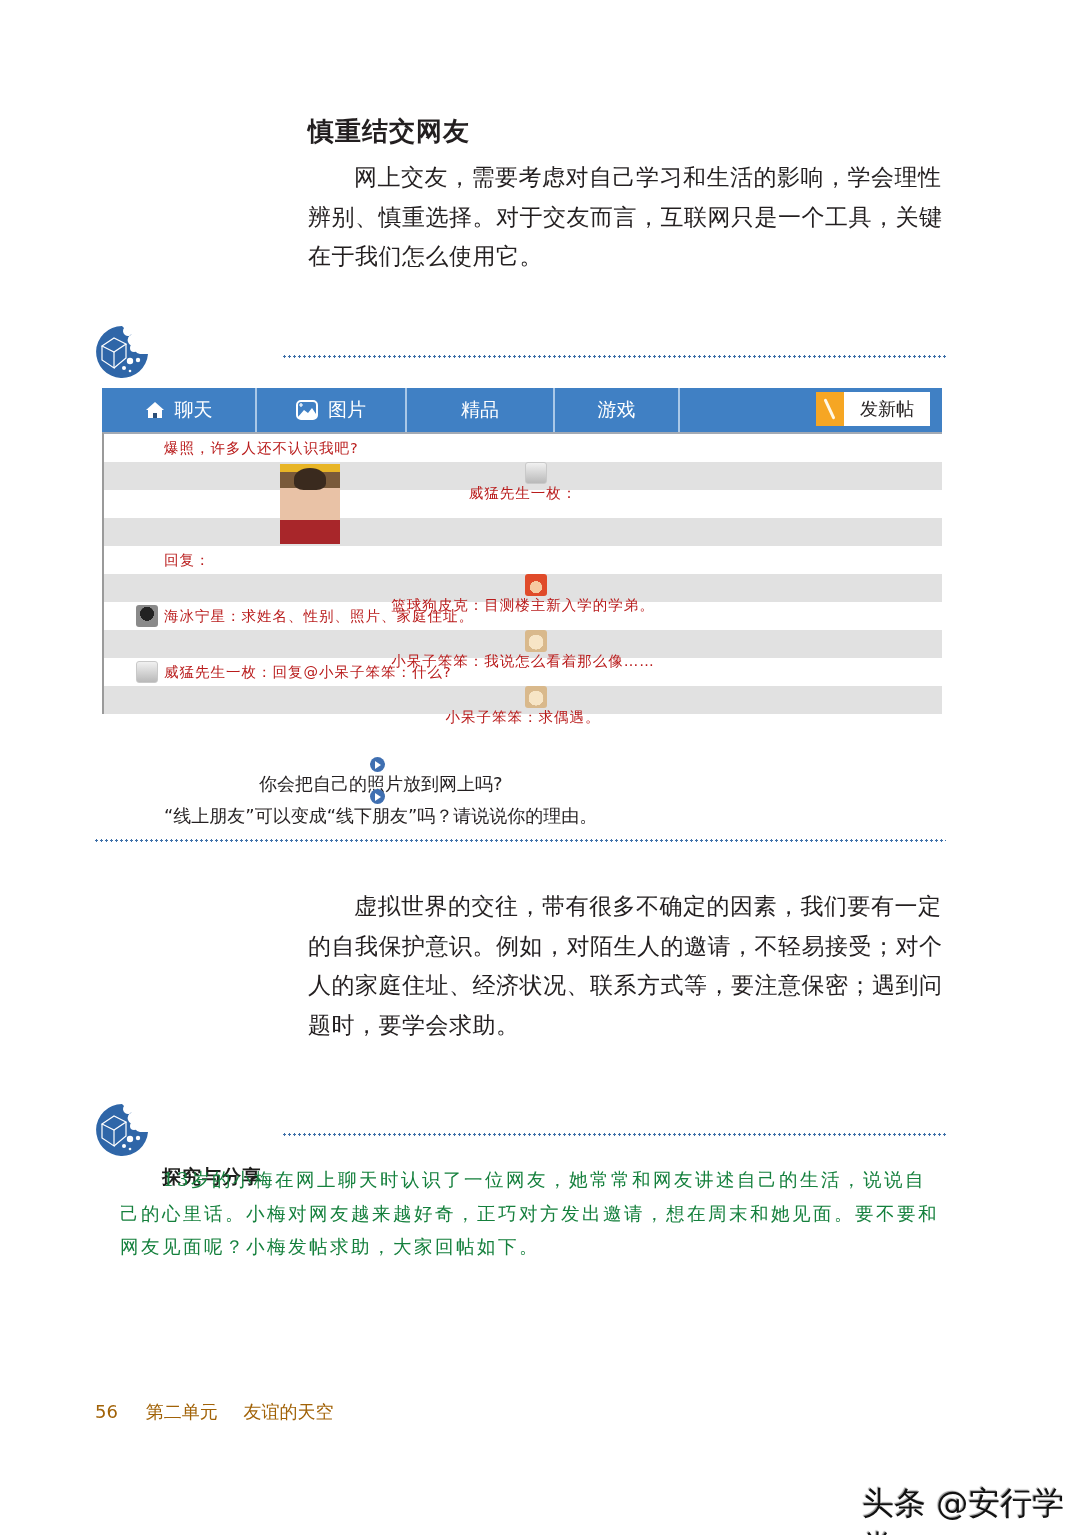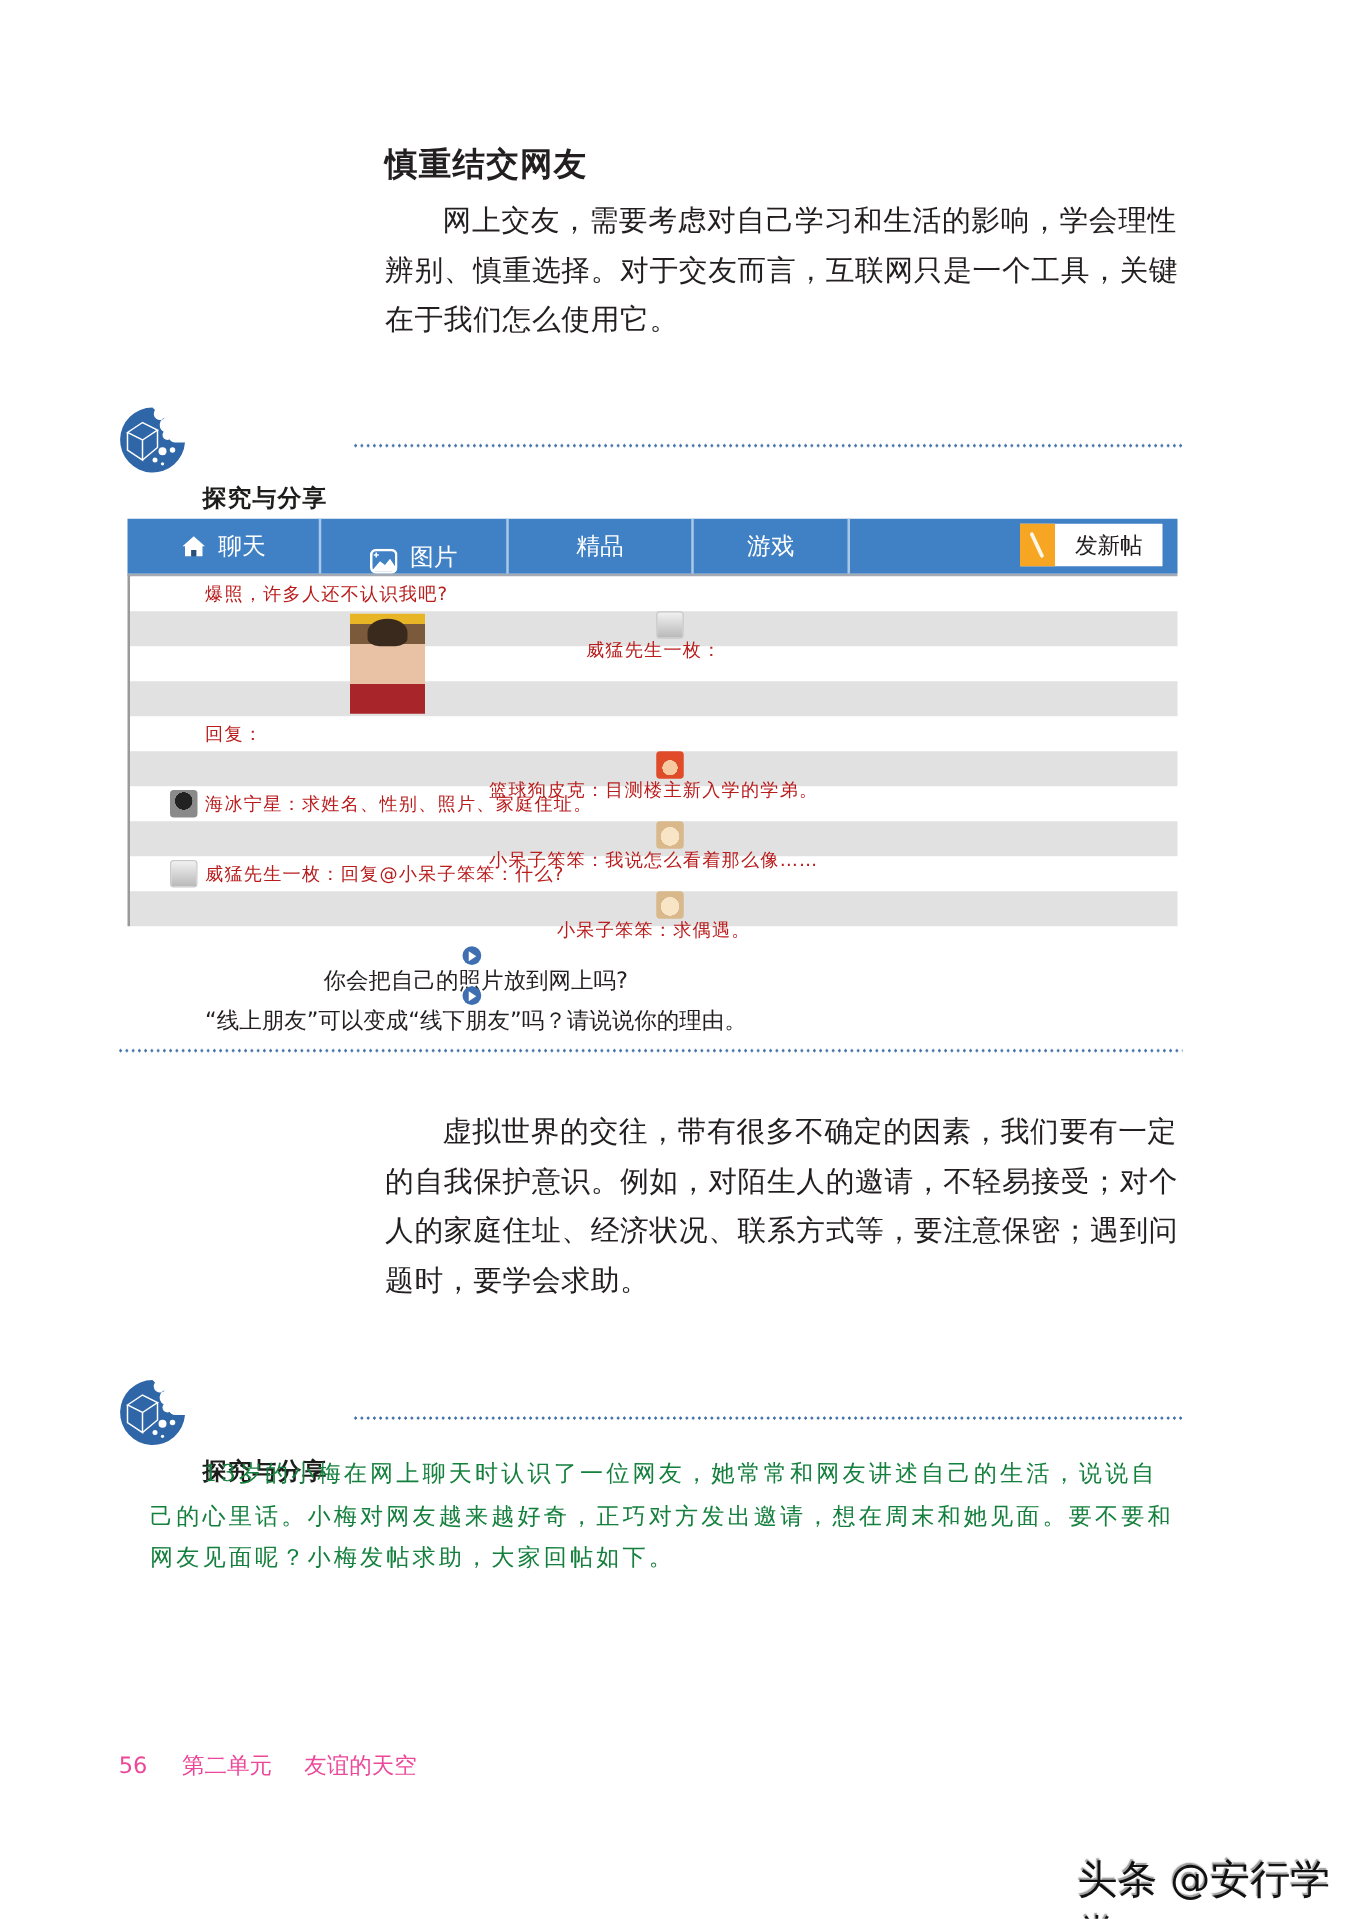--- a/index.html
+++ b/index.html
@@ -34,32 +34,32 @@
     letter-spacing: 1px;
     margin-top: 44px;
   }
   .dotted-line {
     position: absolute; left: 188px; right: 0; top: 31px; height: 3px;
     background-image: radial-gradient(circle, #3d6fa8 1.1px, transparent 1.3px);
     background-size: 5px 3px; background-repeat: repeat-x;
   }
 
   
-  .forum { left: 102px; top: 415px; width: 840px; }
+  .forum { left: 102px; top: 388px; width: 840px; }
   .nav {
     position: relative; height: 44px; background: #4080c4; display: flex;
   }
   .nav-tab {
     color: #ffffff; font-family: "DejaVu Sans", "Liberation Sans", sans-serif;
     font-size: 19px; display: flex; align-items: center; justify-content: center;
     border-right: 2px solid #a9c8e8; box-sizing: border-box; gap: 10px;
   }
   .nav-tab .ico { display: inline-block; }
   .tab-chat { width: 155px; }
-  .tab-pics { width: 150px; align-items: flex-end; }
+  .tab-pics { width: 150px; }
   .tab-best { width: 148px; }
   .tab-game { width: 125px; }
   .nav-spacer { flex: 1; }
   .new-post {
     position: absolute; right: 12px; top: 4px; height: 34px; width: 114px;
     background: #ffffff; display: flex; align-items: center;
   }
   .new-post .pen {
     width: 28px; height: 34px; background: #f6a623; position: relative;
   }
@@ -119,21 +119,21 @@
     background-image: radial-gradient(circle, #3d6fa8 1.1px, transparent 1.3px);
     background-size: 5px 3px; background-repeat: repeat-x;
   }
 
   .story {
     left: 120px; top: 1163px; width: 820px; font-size: 18.5px; line-height: 33.5px;
     text-indent: 2.3em; letter-spacing: 2.5px; color: #15803d;
   }
 
   .footer {
-    left: 95px; top: 1400px; font-size: 18px; color: #ec4899;
+    left: 95px; top: 1400px; font-size: 18px; color: #a16207;
     font-family: "DejaVu Sans", "Liberation Sans", sans-serif;
   }
   .footer .pg { margin-right: 22px; }
   .footer .unit { margin-right: 20px; font-family: "DejaVu Serif", "Liberation Serif", serif; }
   .footer .ch { font-family: "DejaVu Serif", "Liberation Serif", serif; }
 
   .watermark {
     left: 862px; top: 1482px; font-size: 32px; color: #111;
     font-family: "DejaVu Sans", "Liberation Sans", sans-serif;
     text-shadow: 1px 1px 1px #ffffff, -1px -1px 1px #999;

